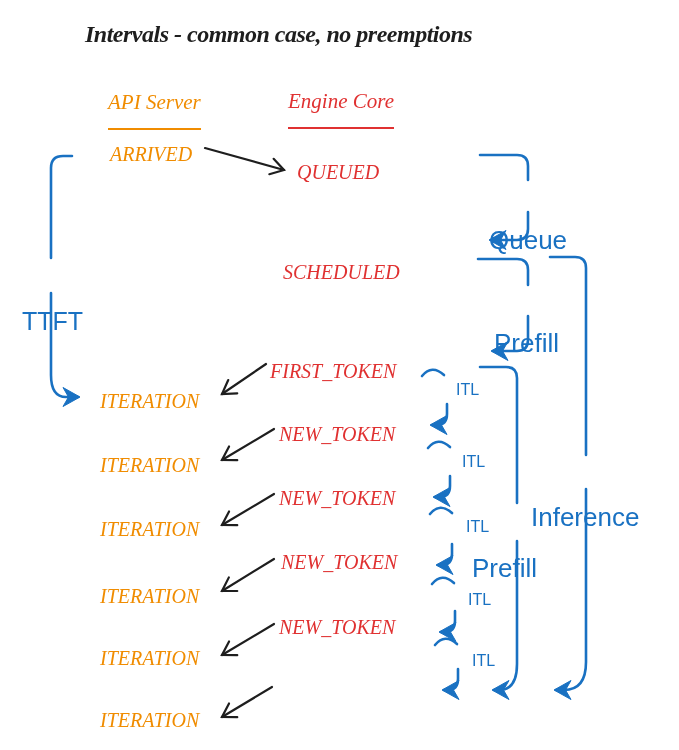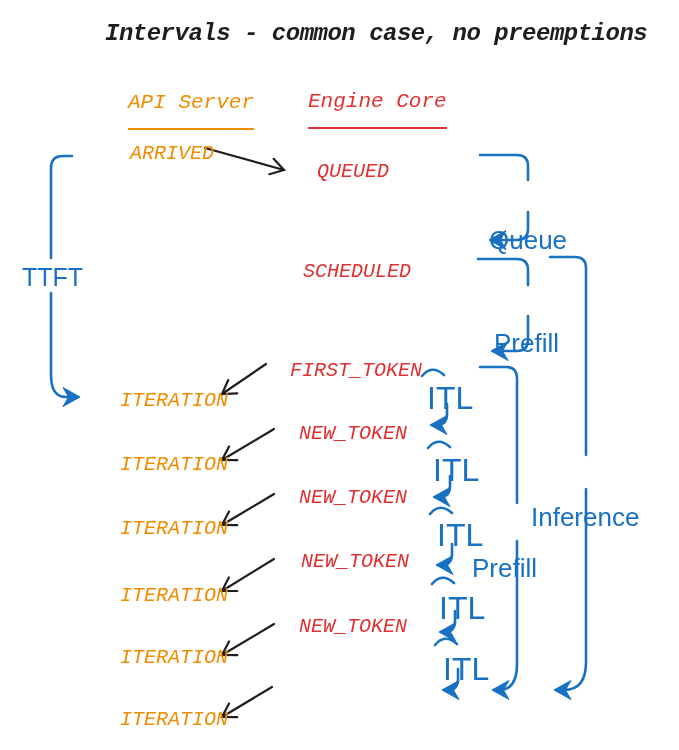--- a/index.html
+++ b/index.html
@@ -2,29 +2,29 @@
 <html><head>
 <meta charset="utf-8">
 <style>
   html,body{margin:0;padding:0;background:#ffffff;}
   .canvas{
     position:relative;width:679px;height:750px;background:#ffffff;overflow:hidden;
     font-family:"DejaVu Sans",sans-serif;
   }
   .canvas svg{position:absolute;left:0;top:0;}
   .lbl{position:absolute;line-height:1;white-space:nowrap;}
-  .hand{font-family:Liberation Mono, monospace;font-style:italic;margin-left:20px;}
+  .hand{font-family:Liberation Serif, serif;font-style:italic;}
   .title{font-size:24px;font-weight:bold;color:#1e1e1e;letter-spacing:-0.5px;}
   .api{color:#f08c00;font-size:20px;}
   .eng{color:#e03131;font-size:20px;}
   .colhead{font-size:21px;border-bottom:2px solid currentColor;padding-bottom:15px;}
   .blue{color:#1971c2;font-family:"Liberation Sans",sans-serif;font-style:normal;}
   .big{font-size:26px;margin-top:42px;}
-  .itl{font-size:32px;}
-  .ttft{font-size:25px;}
+  .itl{font-size:16px;margin-left:29px;}
+  .ttft{font-size:25px;margin-top:44px;}
 </style>
 </head>
 <body>
 
 <div class="canvas">
 
   <svg width="679" height="750" viewBox="0 0 679 750">
     <defs>
       <marker id="mBlack" markerUnits="userSpaceOnUse" markerWidth="36" markerHeight="36" refX="0" refY="0" orient="auto" overflow="visible">
         <path d="M-13,-8 L0,0 L-13,8" fill="none" stroke="#1e1e1e" stroke-width="2.2" stroke-linecap="round"></path>

